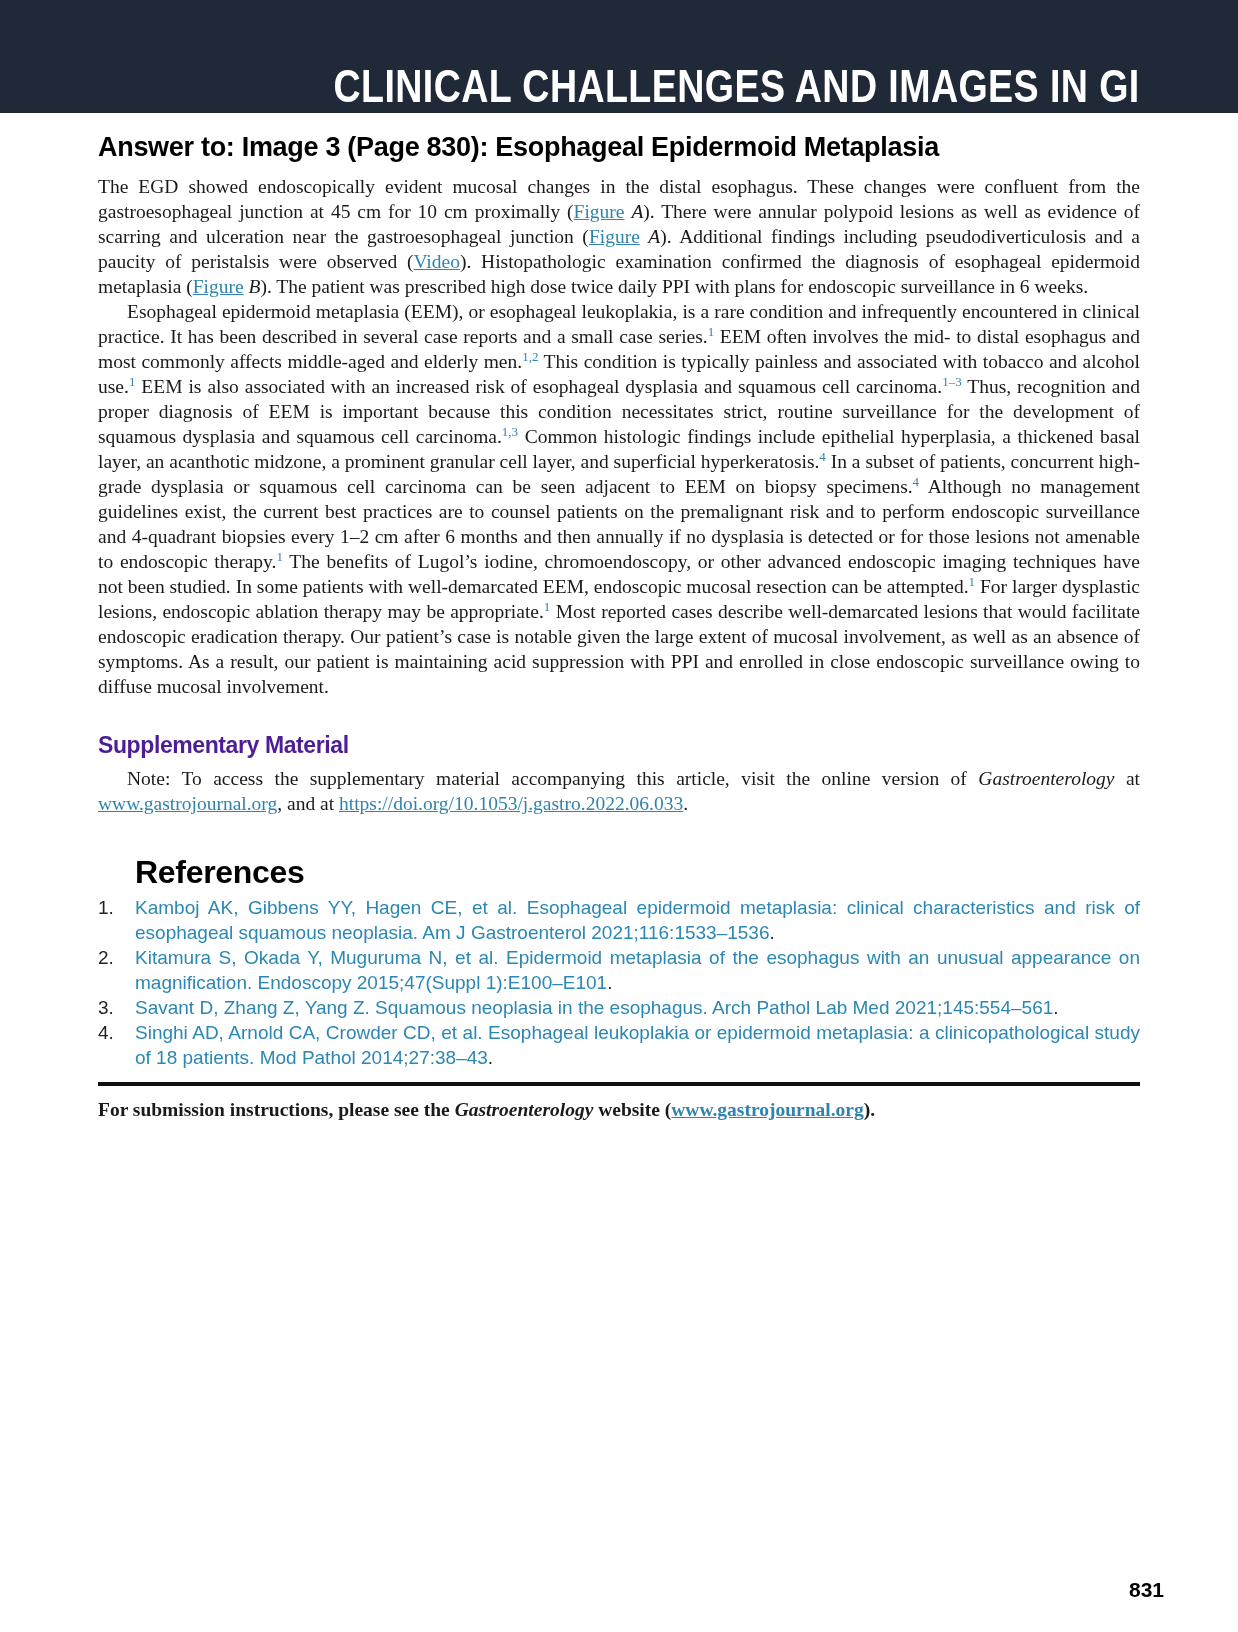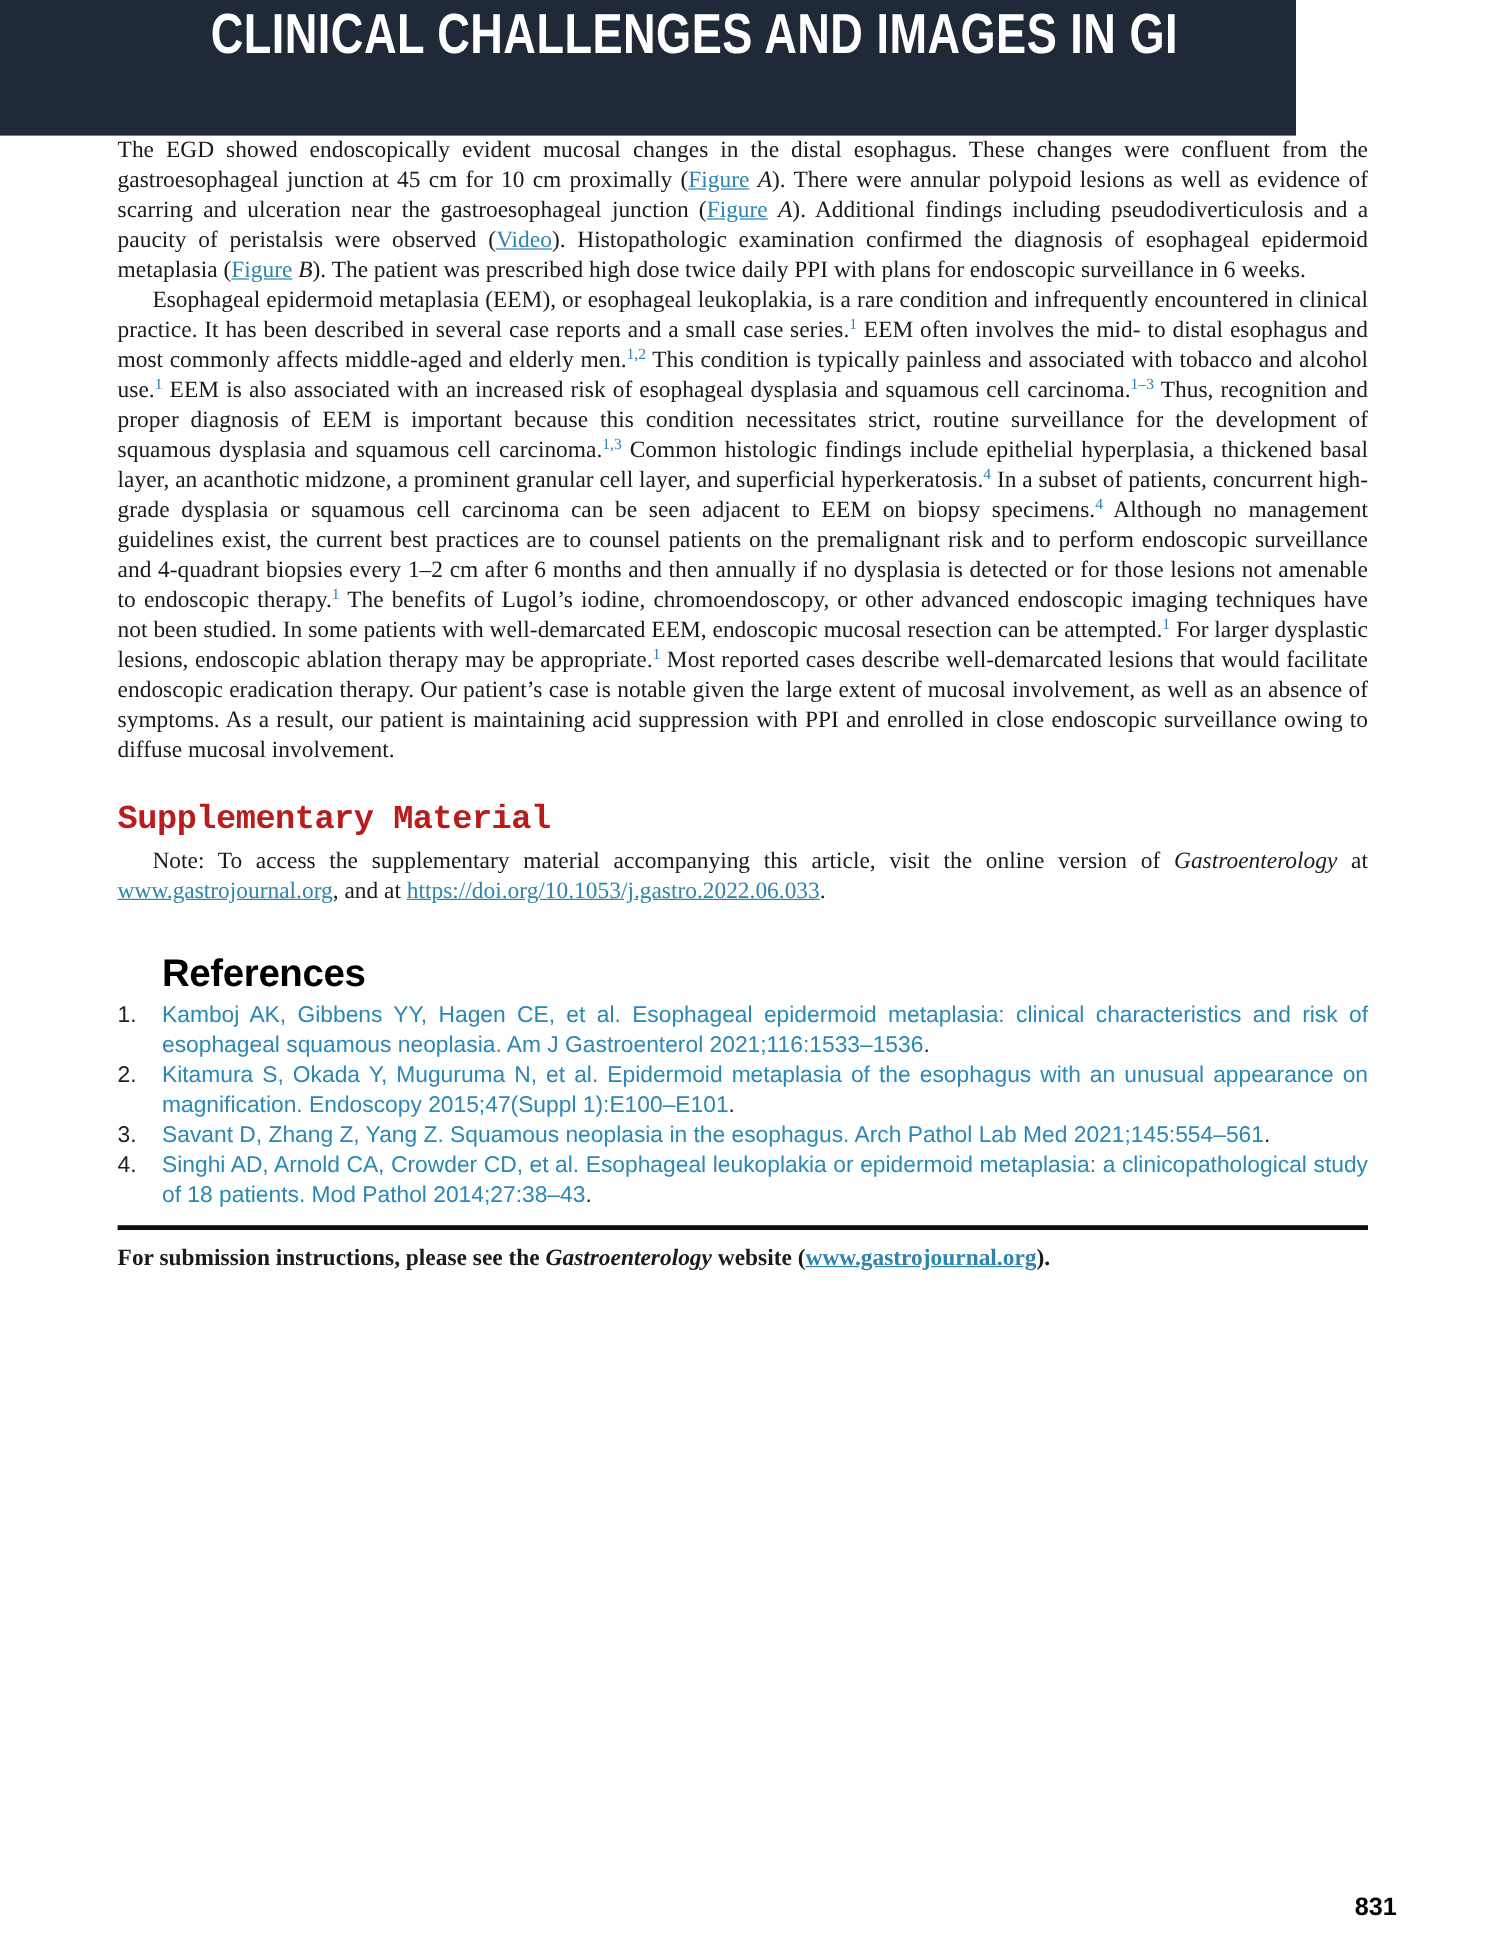--- a/index.html
+++ b/index.html
@@ -13,23 +13,23 @@
   html, body { margin: 0; padding: 0; }
   body {
     width: 1238px; height: 1632px;
     background: #ffffff;
     font-family: "Liberation Serif", serif;
     color: var(--text-color);
     position: relative;
     overflow: hidden;
   }
   .banner {
-    width: 1080px; height: 113px;
+    width: 1238px; height: 113px;
     background: var(--banner-bg);
-    display: flex; align-items: flex-start; justify-content: flex-end;
+    display: flex; align-items: flex-end; justify-content: flex-end;
     padding-right: 98px;
   }
   .banner-title {
     margin: 0;
     color: #ffffff;
     font-family: "Liberation Sans", sans-serif;
     font-weight: bold;
     font-size: 47px;
     white-space: nowrap;
     letter-spacing: 0.5px;
@@ -62,25 +62,25 @@
     position: relative; top: -7px;
     line-height: 0;
   }
   .keywords {
     margin: 19px 0 0 0;
     font-size: 19.5px;
     line-height: 25px;
   }
   .keywords .kw-label { font-weight: bold; }
   .supp-heading {
-    font-family: Liberation Mono, monospace;
+    font-family: Liberation Sans, sans-serif;
     font-weight: bold;
-    font-size: 28px;
+    font-size: 23px;
     letter-spacing: -0.4px;
-    color: #b91c1c;
+    color: #4c1d95;
     margin: 31px 0 6px 0;
     line-height: 30px;
   }
   .note {
     margin: 0;
     font-size: 19.5px;
     line-height: 25px;
     text-align: justify;
     text-indent: 29px;
   }
@@ -128,20 +128,21 @@
   }
 </style>
 </head>
 <body>
 
 <header class="banner">
   <h1 class="banner-title">CLINICAL CHALLENGES AND IMAGES IN GI</h1>
 </header>
 
 <main class="content">
+  <h2 class="article-title">Answer to: Image 3 (Page 830): Esophageal Epidermoid Metaplasia</h2>
 
   <div class="body-text">
       <p><span class="seg-plain">The EGD showed endoscopically evident mucosal changes in the distal esophagus. These changes were confluent from the gastroesophageal junction at 45 cm for 10 cm proximally (</span><span class="seg-link">Figure</span><span class="seg-plain"> </span><span class="seg-italic">A</span><span class="seg-plain">). There were annular polypoid lesions as well as evidence of scarring and ulceration near the gastroesophageal junction (</span><span class="seg-link">Figure</span><span class="seg-plain"> </span><span class="seg-italic">A</span><span class="seg-plain">). Additional findings including pseudodiverticulosis and a paucity of peristalsis were observed (</span><span class="seg-link">Video</span><span class="seg-plain">). Histopathologic examination confirmed the diagnosis of esophageal epidermoid metaplasia (</span><span class="seg-link">Figure</span><span class="seg-plain"> </span><span class="seg-italic">B</span><span class="seg-plain">). The patient was prescribed high dose twice daily PPI with plans for endoscopic surveillance in 6 weeks.</span></p>
       <p class="indent"><span class="seg-plain">Esophageal epidermoid metaplasia (EEM), or esophageal leukoplakia, is a rare condition and infrequently encountered in clinical practice. It has been described in several case reports and a small case series.</span><span class="seg-sup">1</span><span class="seg-plain"> EEM often involves the mid- to distal esophagus and most commonly affects middle-aged and elderly men.</span><span class="seg-sup">1,2</span><span class="seg-plain"> This condition is typically painless and associated with tobacco and alcohol use.</span><span class="seg-sup">1</span><span class="seg-plain"> EEM is also associated with an increased risk of esophageal dysplasia and squamous cell carcinoma.</span><span class="seg-sup">1–3</span><span class="seg-plain"> Thus, recognition and proper diagnosis of EEM is important because this condition necessitates strict, routine surveillance for the development of squamous dysplasia and squamous cell carcinoma.</span><span class="seg-sup">1,3</span><span class="seg-plain"> Common histologic findings include epithelial hyperplasia, a thickened basal layer, an acanthotic midzone, a prominent granular cell layer, and superficial hyperkeratosis.</span><span class="seg-sup">4</span><span class="seg-plain"> In a subset of patients, concurrent high-grade dysplasia or squamous cell carcinoma can be seen adjacent to EEM on biopsy specimens.</span><span class="seg-sup">4</span><span class="seg-plain"> Although no management guidelines exist, the current best practices are to counsel patients on the premalignant risk and to perform endoscopic surveillance and 4-quadrant biopsies every 1–2 cm after 6 months and then annually if no dysplasia is detected or for those lesions not amenable to endoscopic therapy.</span><span class="seg-sup">1</span><span class="seg-plain"> The benefits of Lugol’s iodine, chromoendoscopy, or other advanced endoscopic imaging techniques have not been studied. In some patients with well-demarcated EEM, endoscopic mucosal resection can be attempted.</span><span class="seg-sup">1</span><span class="seg-plain"> For larger dysplastic lesions, endoscopic ablation therapy may be appropriate.</span><span class="seg-sup">1</span><span class="seg-plain"> Most reported cases describe well-demarcated lesions that would facilitate endoscopic eradication therapy. Our patient’s case is notable given the large extent of mucosal involvement, as well as an absence of symptoms. As a result, our patient is maintaining acid suppression with PPI and enrolled in close endoscopic surveillance owing to diffuse mucosal involvement.</span></p>
     </div>
 
 
   <h3 class="supp-heading">Supplementary Material</h3>
   <p class="note"><span class="seg-plain">Note: To access the supplementary material accompanying this article, visit the online version of </span><span class="seg-italic">Gastroenterology</span><span class="seg-plain"> at </span><span class="seg-link">www.gastrojournal.org</span><span class="seg-plain">, and at </span><span class="seg-link">https://doi.org/10.1053/j.gastro.2022.06.033</span><span class="seg-plain">.</span></p>
 

